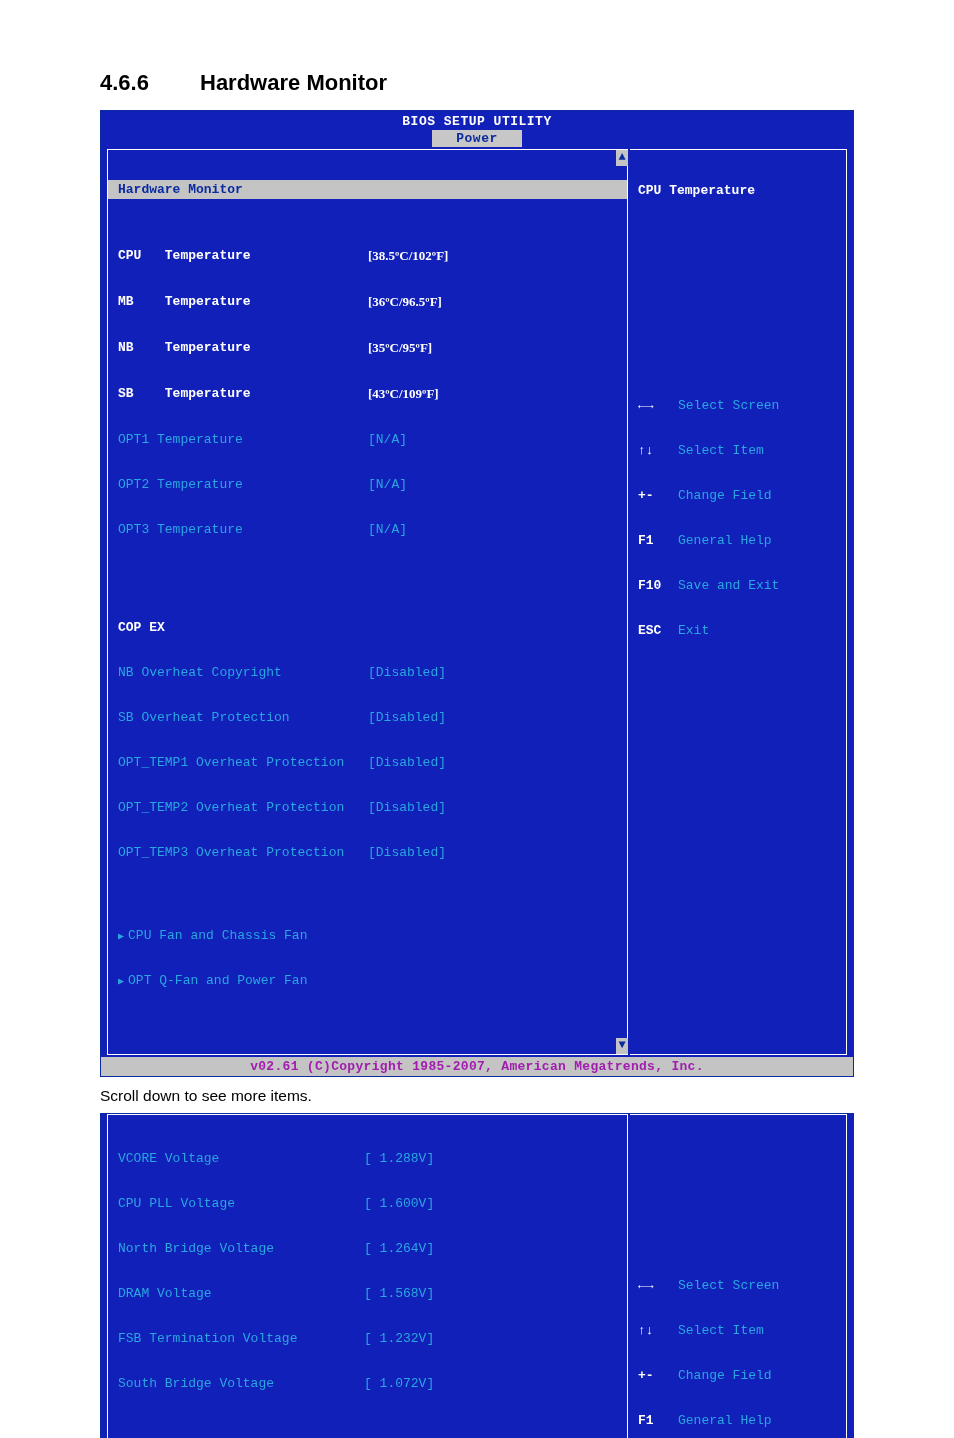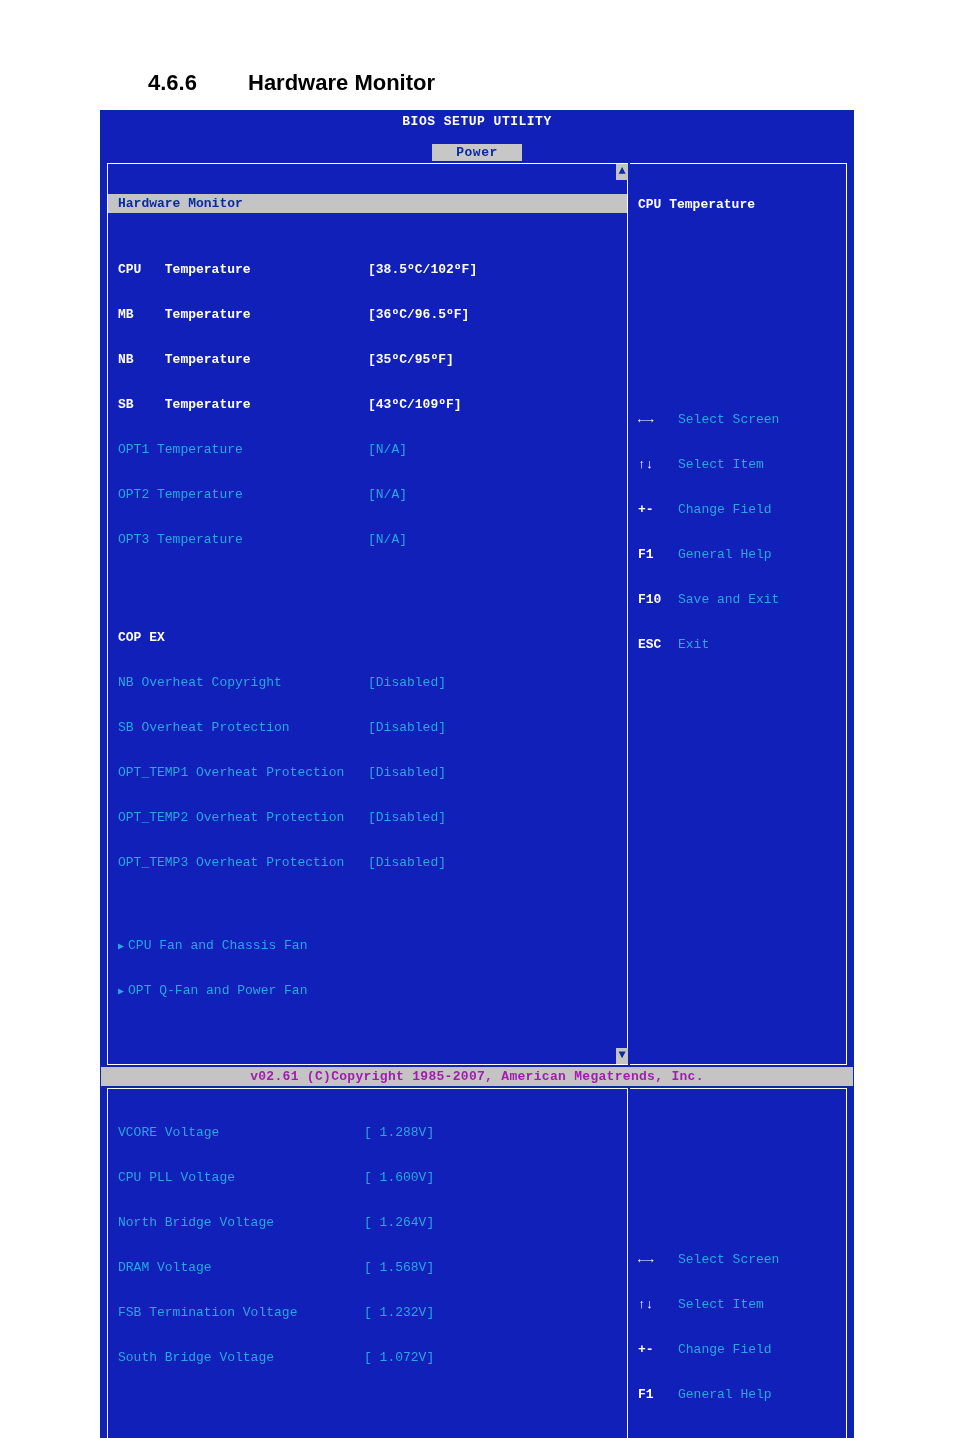--- a/index.html
+++ b/index.html
@@ -12,21 +12,21 @@
   }
   .page {
     padding: 70px 100px 40px 100px;
     position: relative;
   }
   h1.section-title {
     font-size: 22px;
     font-weight: bold;
     margin: 0 0 14px 0;
   }
-  h1.section-title .num { display: inline-block; width: 100px; margin-left: 48px; }
+  h1.section-title .num { display: inline-block; width: 100px; }
   .bios-box {
     border: 1px solid #0a2aa0;
     background: #1020b8;
     color: #cceeff;
     font-family: "Courier New", monospace;
     font-size: 13px;
     box-sizing: border-box;
     position: relative;
   }
   .bios-header {
@@ -34,21 +34,21 @@
     padding: 3px 0 2px 0;
     color: #fff;
     font-weight: bold;
     letter-spacing: .5px;
   }
   .bios-header .tab {
     display: inline-block;
     background: #c7c7c7;
     color: #0a2aa0;
     padding: 1px 24px;
-    margin-top: 15px;
+    margin-top: 1px;
     font-weight: bold;
   }
   .bios-body {
     display: flex;
     align-items: stretch;
   }
   .bios-left {
     flex: 1;
     border: 1px solid #fff;
     margin: 0 2px 2px 6px;
@@ -69,21 +69,21 @@
     color: #0a2aa0;
     margin: -3px -10px 4px -10px;
     padding: 2px 10px;
     font-weight: bold;
   }
   .row { display: flex; }
   .row .lab { width: 250px; }
   .sel   { color: #ffffff; font-weight: bold; }
   .norm  { color: #2aa6e0; }
   .val   { color: #2aa6e0; }
-  .wval  { color: #ffffff; font-weight: bold; }
+  .wval  { color: #ffffff; font-weight: bold; font-family: Liberation Serif, serif; }
   .arrow-r::before { content: "▶"; color:#2aa6e0; margin-right:4px; font-size:10px; }
   .copyright {
     background: #c4c4c4;
     color: #a21caf;
     text-align: center;
     padding: 2px 0;
     font-weight: bold;
     letter-spacing: .3px;
   }
   .scroll-track {
@@ -166,20 +166,21 @@
           <div><span class="k">+-</span><span class="d">Change Field</span></div>
           <div><span class="k">F1</span><span class="d">General Help</span></div>
           <div><span class="k">F10</span><span class="d">Save and Exit</span></div>
           <div><span class="k">ESC</span><span class="d">Exit</span></div>
         </div>
       </div>
     </div>
     <div class="copyright">v02.61 (C)Copyright 1985-2007, American Megatrends, Inc.</div>
   </div>
 
+  <div class="scroll-note">Scroll down to see more items.</div>
 
   <div class="bios-box bios2">
     <div class="bios-body">
       <div class="bios-left" style="padding-top:6px;">
         <div class="row"><span class="lab norm">VCORE Voltage</span><span class="val">[ 1.288V]</span></div>
         <div class="row"><span class="lab norm">CPU PLL Voltage</span><span class="val">[ 1.600V]</span></div>
         <div class="row"><span class="lab norm">North Bridge Voltage</span><span class="val">[ 1.264V]</span></div>
         <div class="row"><span class="lab norm">DRAM Voltage</span><span class="val">[ 1.568V]</span></div>
         <div class="row"><span class="lab norm">FSB Termination Voltage</span><span class="val">[ 1.232V]</span></div>
         <div class="row"><span class="lab norm">South Bridge Voltage</span><span class="val">[ 1.072V]</span></div>

